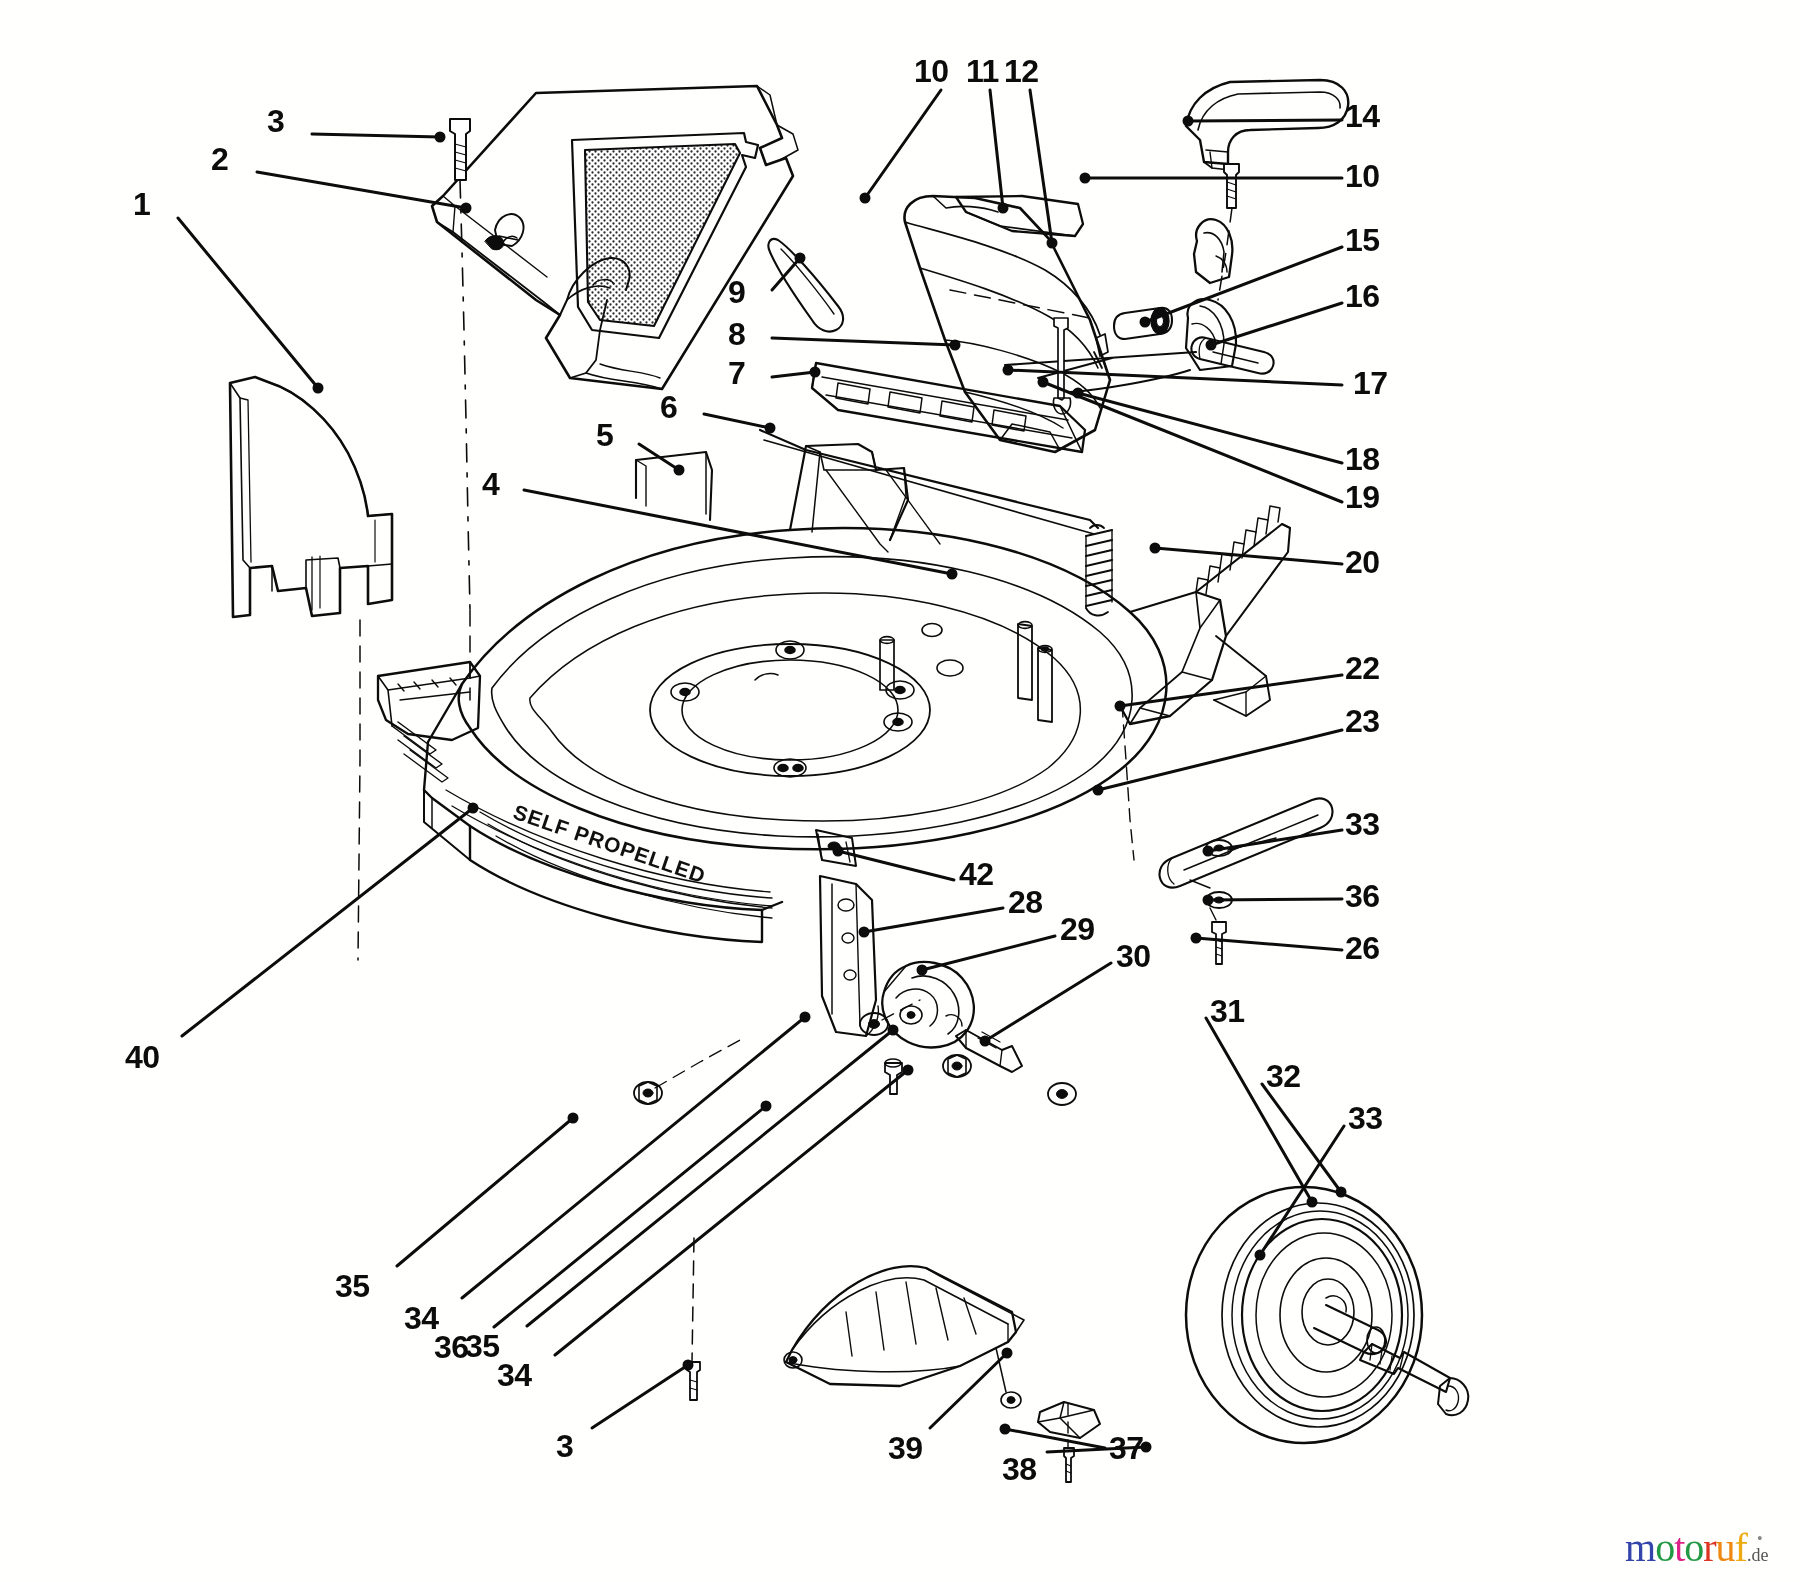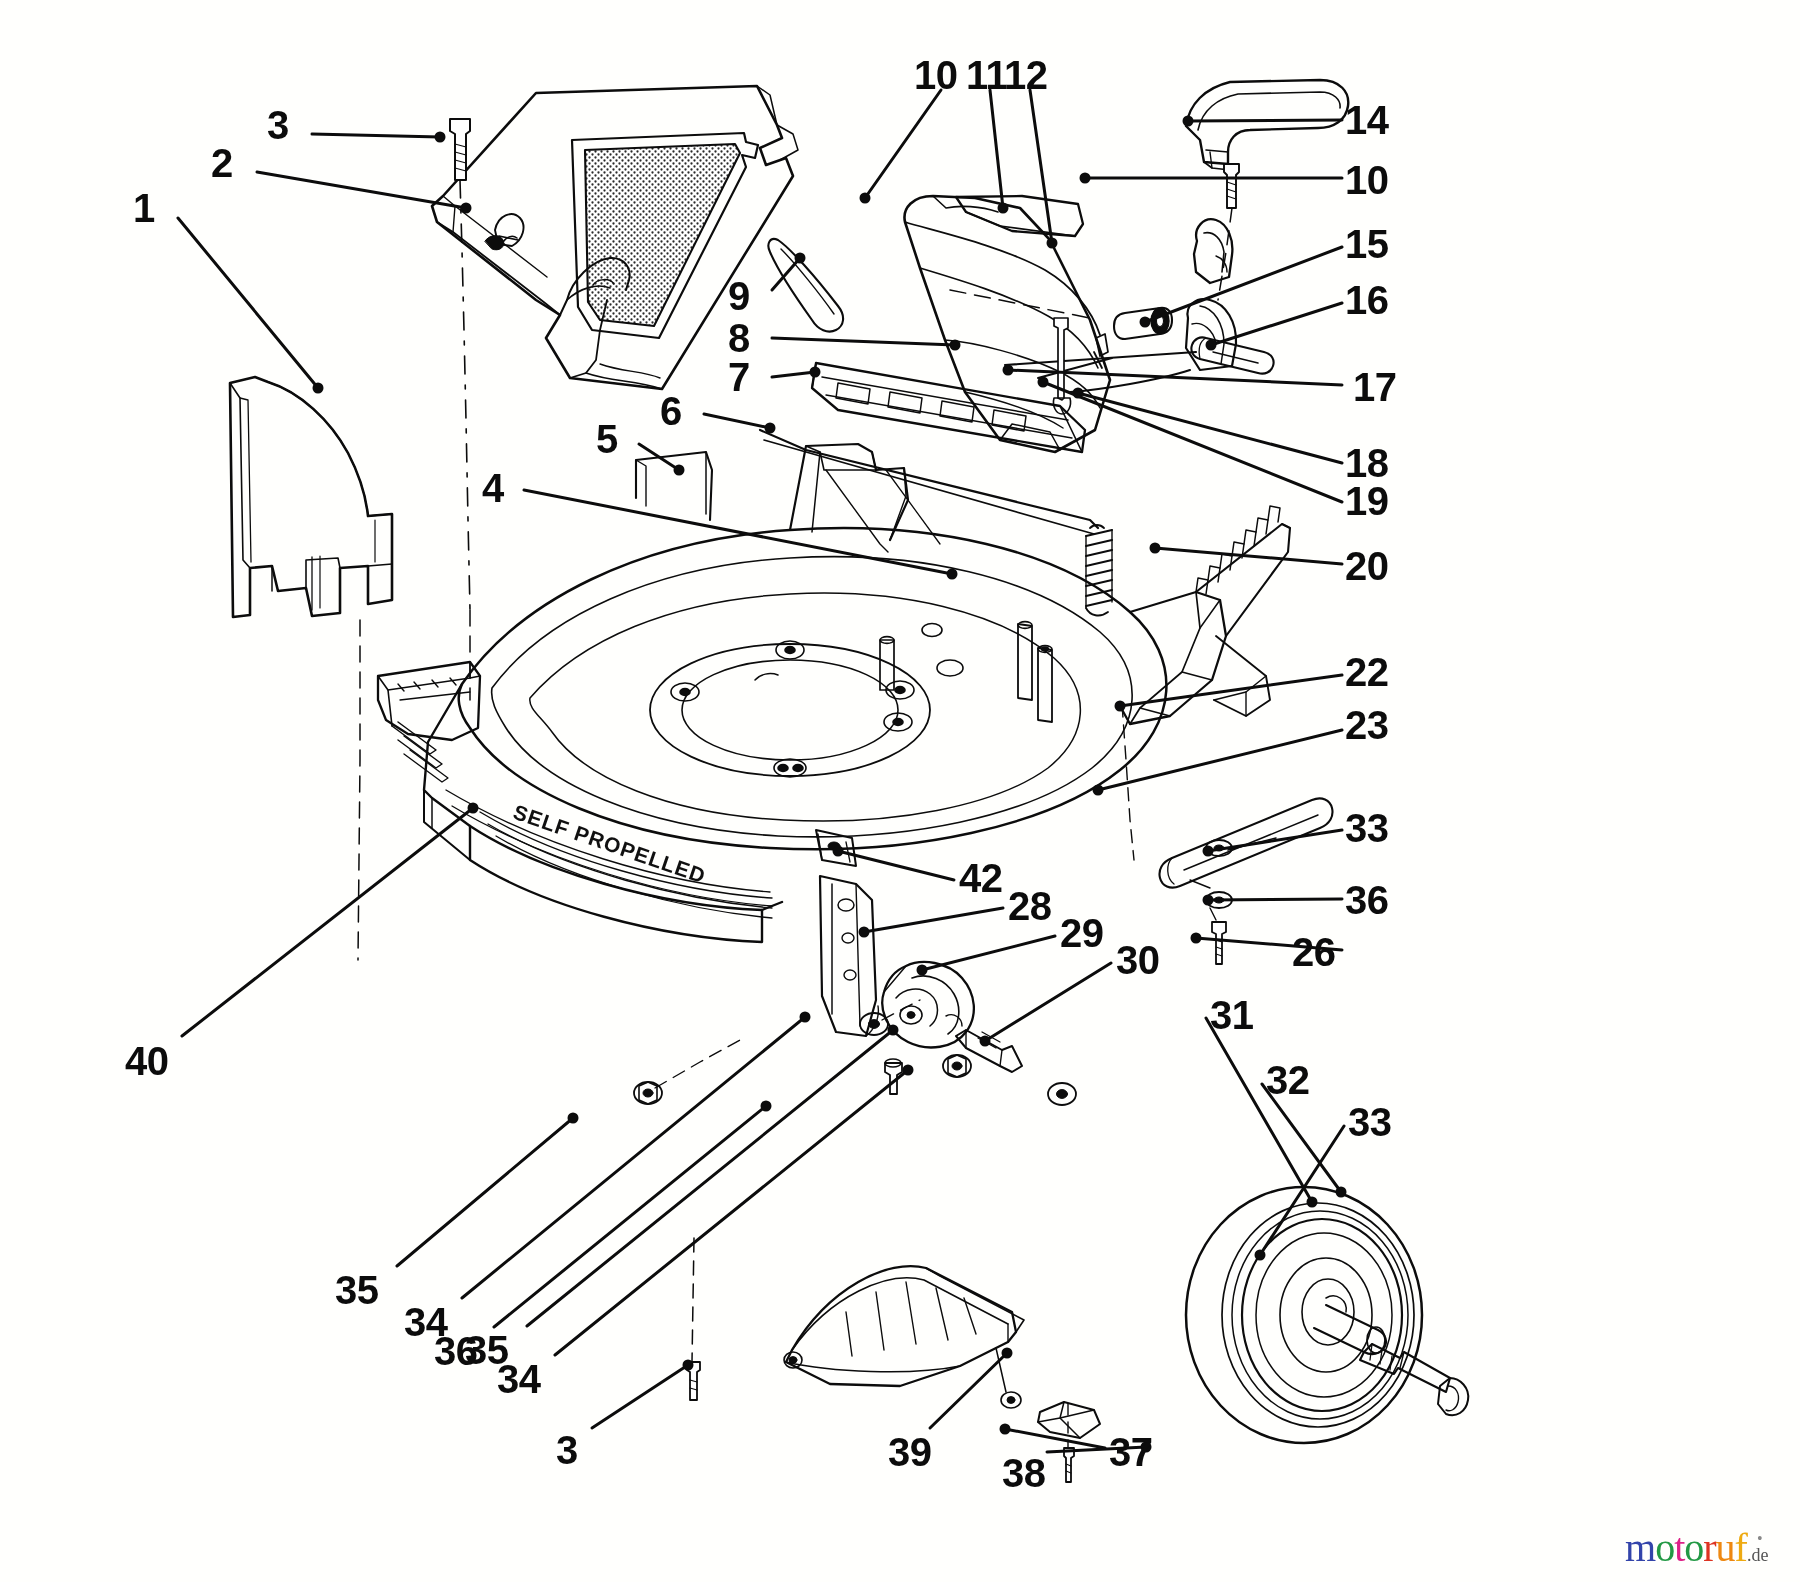--- a/index.html
+++ b/index.html
@@ -19,21 +19,21 @@
     position: absolute;
     left: 0;
     top: 0;
     width: 1800px;
     height: 1582px;
   }
   .callout {
     position: absolute;
     font-family: "Liberation Sans", sans-serif;
     font-weight: bold;
-    font-size: 40px;
+    font-size: 32px;
     color: #0c0c0c;
     letter-spacing: -0.5px;
     line-height: 1;
     white-space: nowrap;
     user-select: none;
   }
   #watermark {
     position: absolute;
     left: 1625px;
     top: 1528px;
@@ -654,21 +654,21 @@
       <div class="callout" style="left: 1345px; top: 224px;">15</div>
       <div class="callout" style="left: 1345px; top: 280px;">16</div>
       <div class="callout" style="left: 1345px; top: 367px; margin-left: 8px;">17</div>
       <div class="callout" style="left: 1345px; top: 443px;">18</div>
       <div class="callout" style="left: 1345px; top: 481px;">19</div>
       <div class="callout" style="left: 1345px; top: 546px;">20</div>
       <div class="callout" style="left: 1345px; top: 652px;">22</div>
       <div class="callout" style="left: 1345px; top: 705px;">23</div>
       <div class="callout" style="left: 1345px; top: 808px;">33</div>
       <div class="callout" style="left: 1345px; top: 880px;">36</div>
-      <div class="callout" style="left: 1292px; top: 932px;">26</div>
+      <div class="callout" style="left: 1345px; top: 932px;">26</div>
       <div class="callout" style="left: 959px; top: 858px;">42</div>
       <div class="callout" style="left: 1008px; top: 886px;">28</div>
       <div class="callout" style="left: 1060px; top: 913px;">29</div>
       <div class="callout" style="left: 1116px; top: 940px;">30</div>
       <div class="callout" style="left: 1210px; top: 995px;">31</div>
       <div class="callout" style="left: 1266px; top: 1060px;">32</div>
       <div class="callout" style="left: 1348px; top: 1102px;">33</div>
       <div class="callout" style="left: 404px; top: 1302px;">34</div>
       <div class="callout" style="left: 497px; top: 1359px;">34</div>
       <div class="callout" style="left: 335px; top: 1270px;">35</div>

